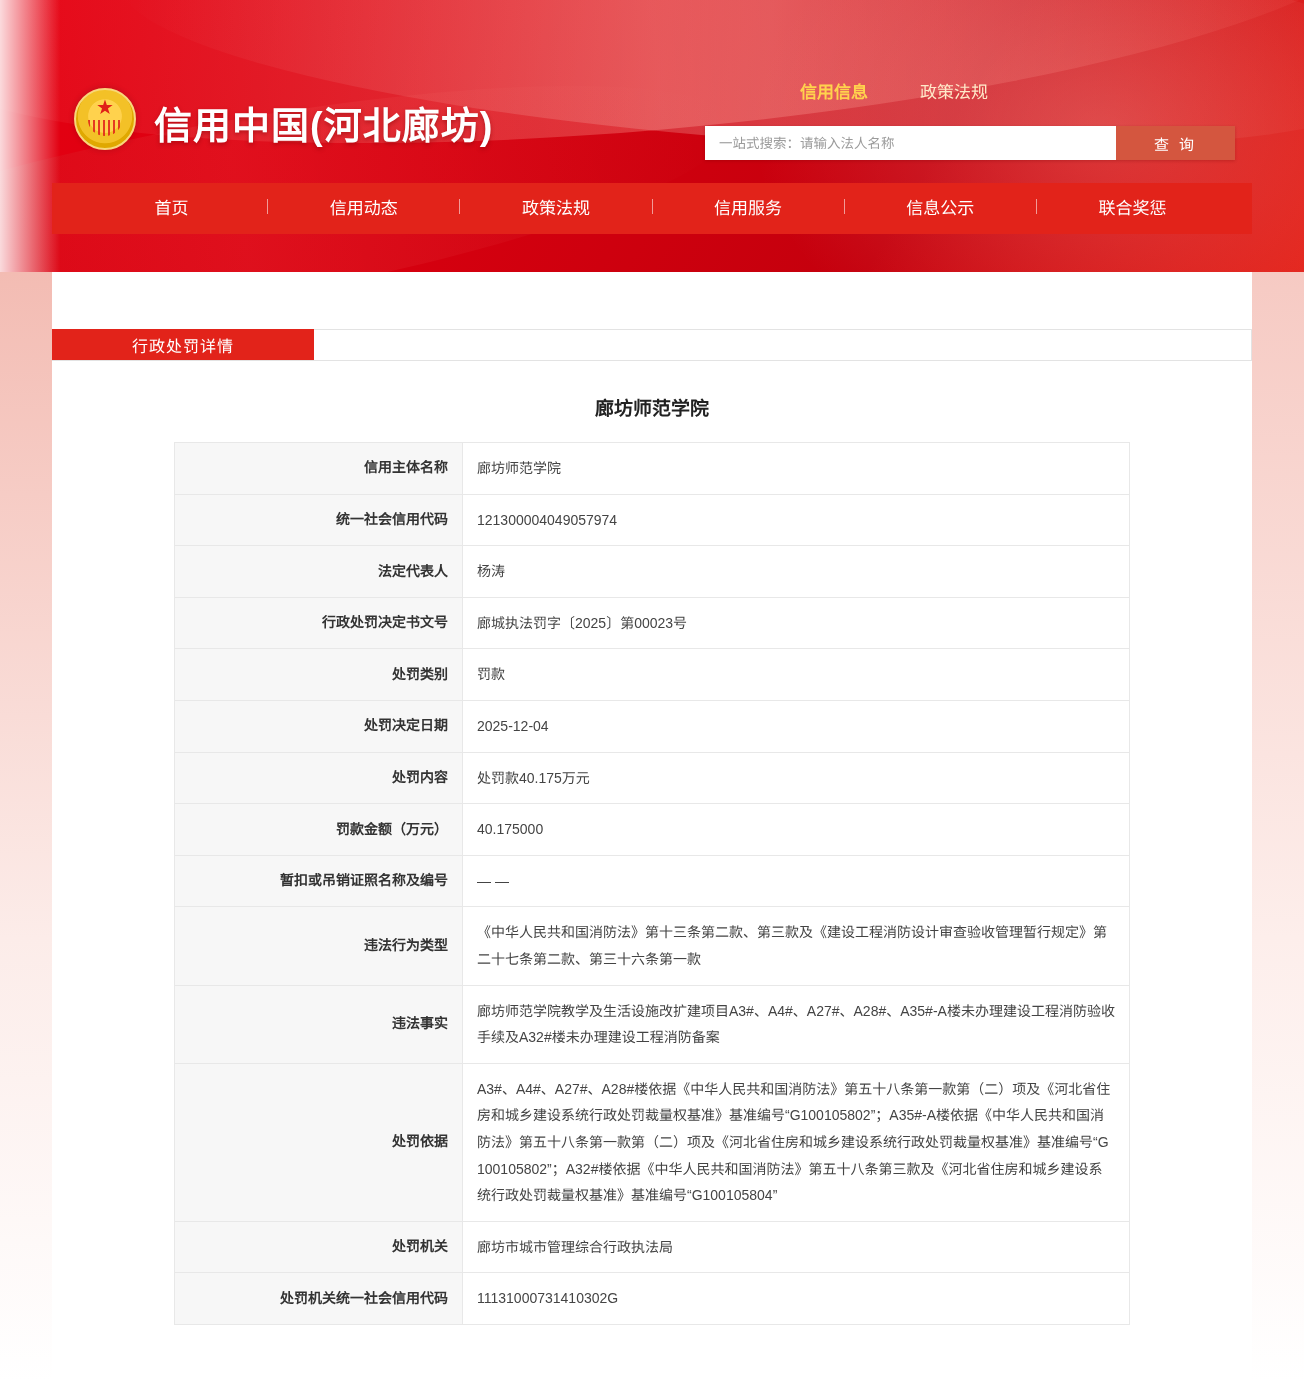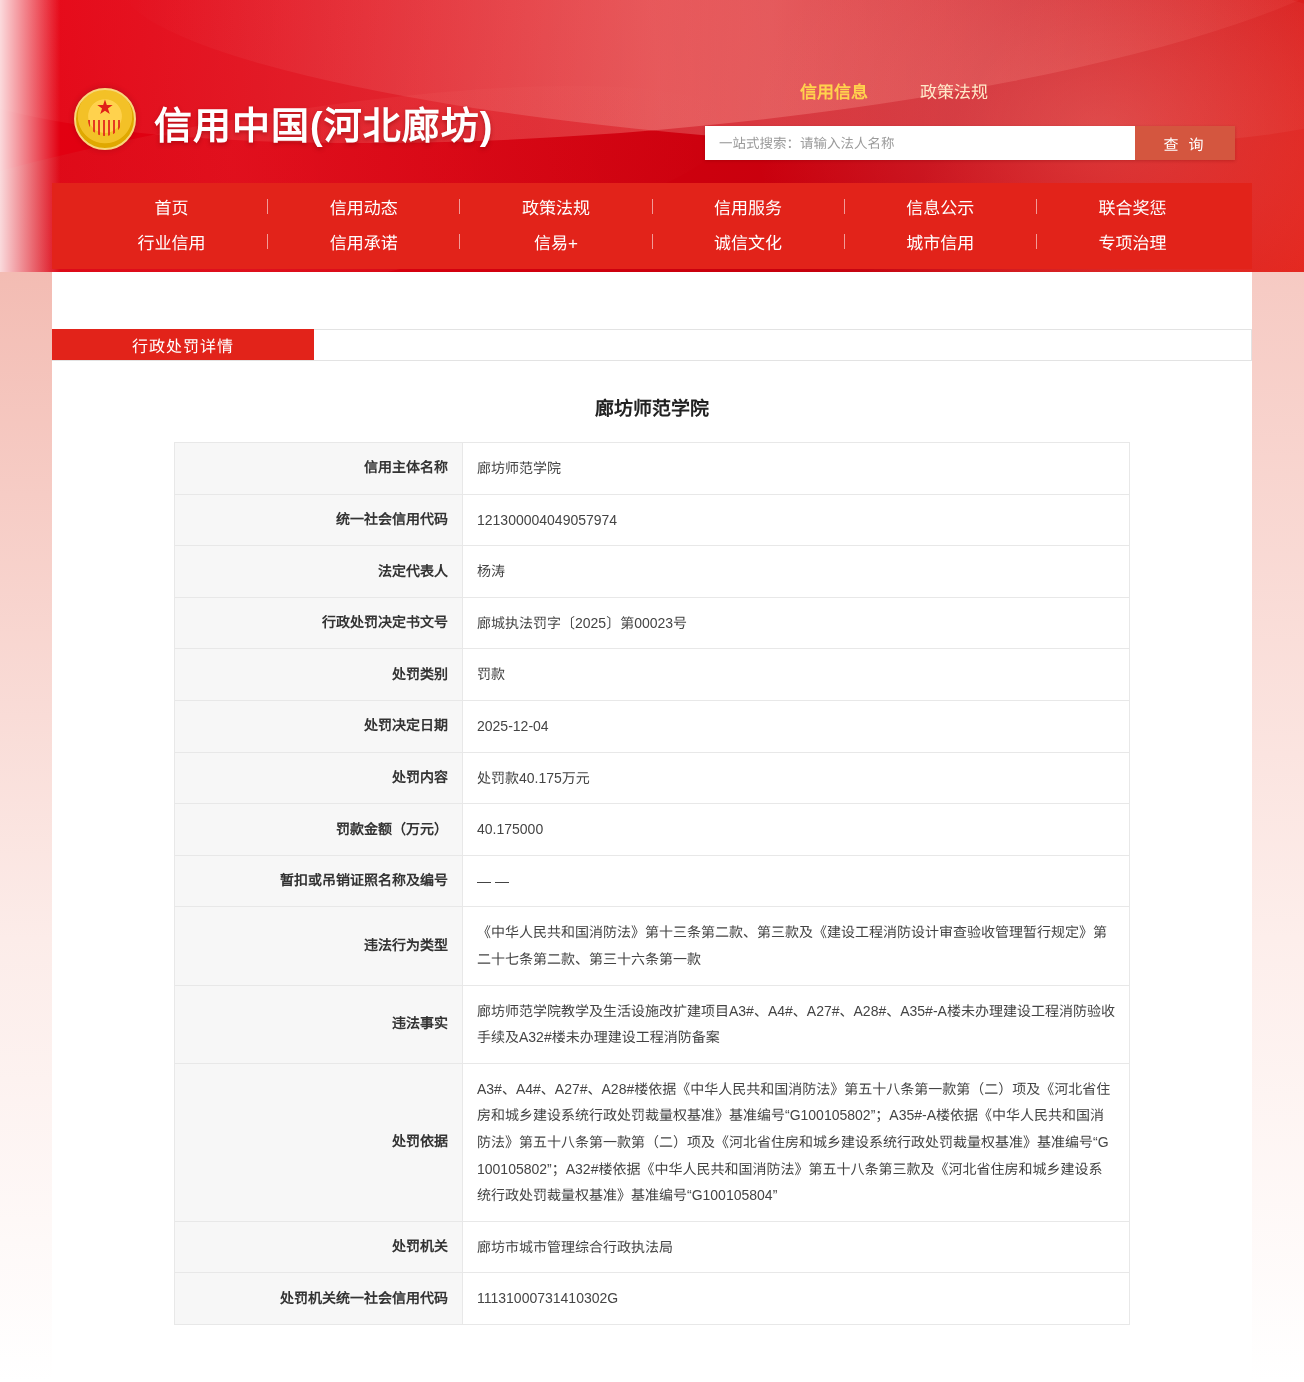--- a/index.html
+++ b/index.html
@@ -136,21 +136,21 @@
     border: none;
     outline: none;
     padding: 0 14px;
     font-size: 13.5px;
     color: #555;
     background: #fff;
     font-family: "Liberation Sans", sans-serif;
   }
   .search-input::placeholder { color: #9b9b9b; }
   .search-btn {
-    width: 100px;
+    width: 119px;
     border: none;
     background: #d4563f;
     color: #fff;
     font-size: 15px;
     letter-spacing: 3px;
     cursor: pointer;
     font-family: "Liberation Sans", sans-serif;
   }
 
   
@@ -301,33 +301,20 @@
       <div class="nav-item">信用动态</div>
       <div class="nav-sep"></div>
       <div class="nav-item">政策法规</div>
       <div class="nav-sep"></div>
       <div class="nav-item">信用服务</div>
       <div class="nav-sep"></div>
       <div class="nav-item">信息公示</div>
       <div class="nav-sep"></div>
       <div class="nav-item">联合奖惩</div>
     </div>
-    <div class="nav-row">
-      <div class="nav-item">行业信用</div>
-      <div class="nav-sep"></div>
-      <div class="nav-item">信用承诺</div>
-      <div class="nav-sep"></div>
-      <div class="nav-item">信易+</div>
-      <div class="nav-sep"></div>
-      <div class="nav-item">诚信文化</div>
-      <div class="nav-sep"></div>
-      <div class="nav-item">城市信用</div>
-      <div class="nav-sep"></div>
-      <div class="nav-item">专项治理</div>
-    </div>
   </nav>
 </header>
 
 <main class="page">
   <div class="crumb-bar">
     <div class="crumb-active">行政处罚详情</div>
     <div class="crumb-rest"></div>
   </div>
 
   <h1 class="record-title">廊坊师范学院</h1>

